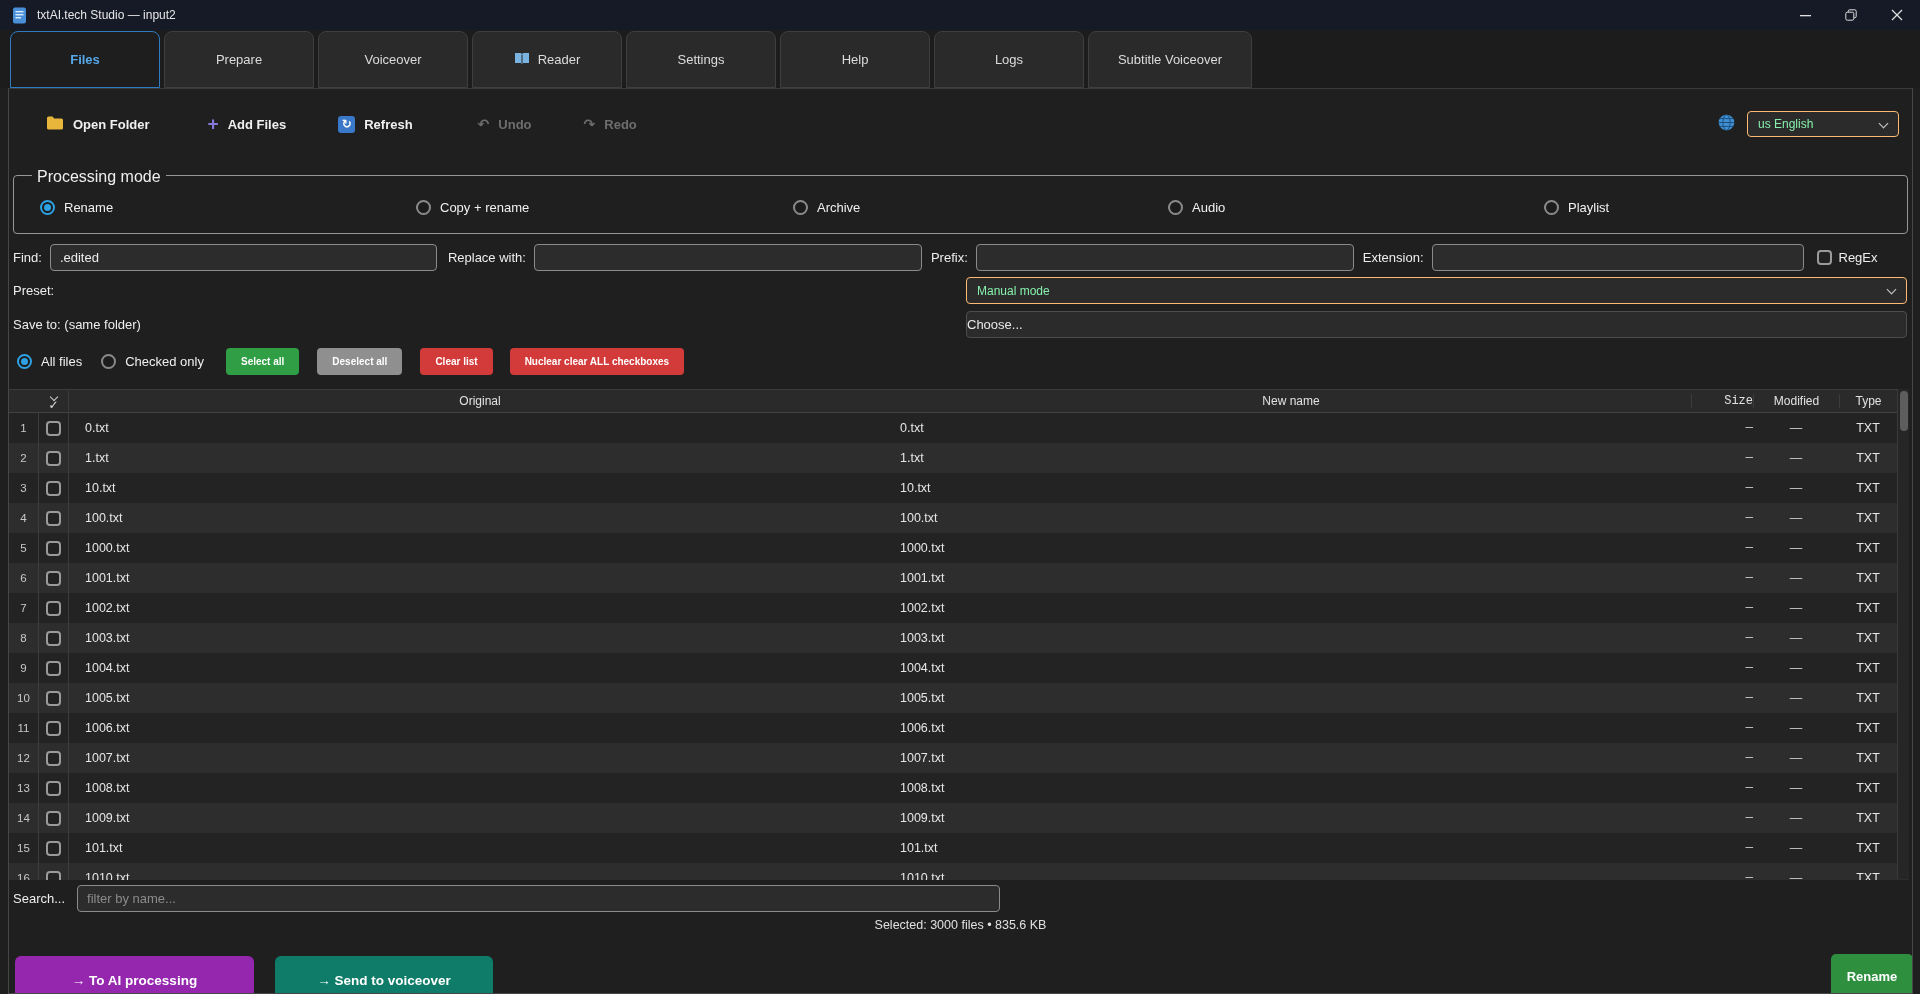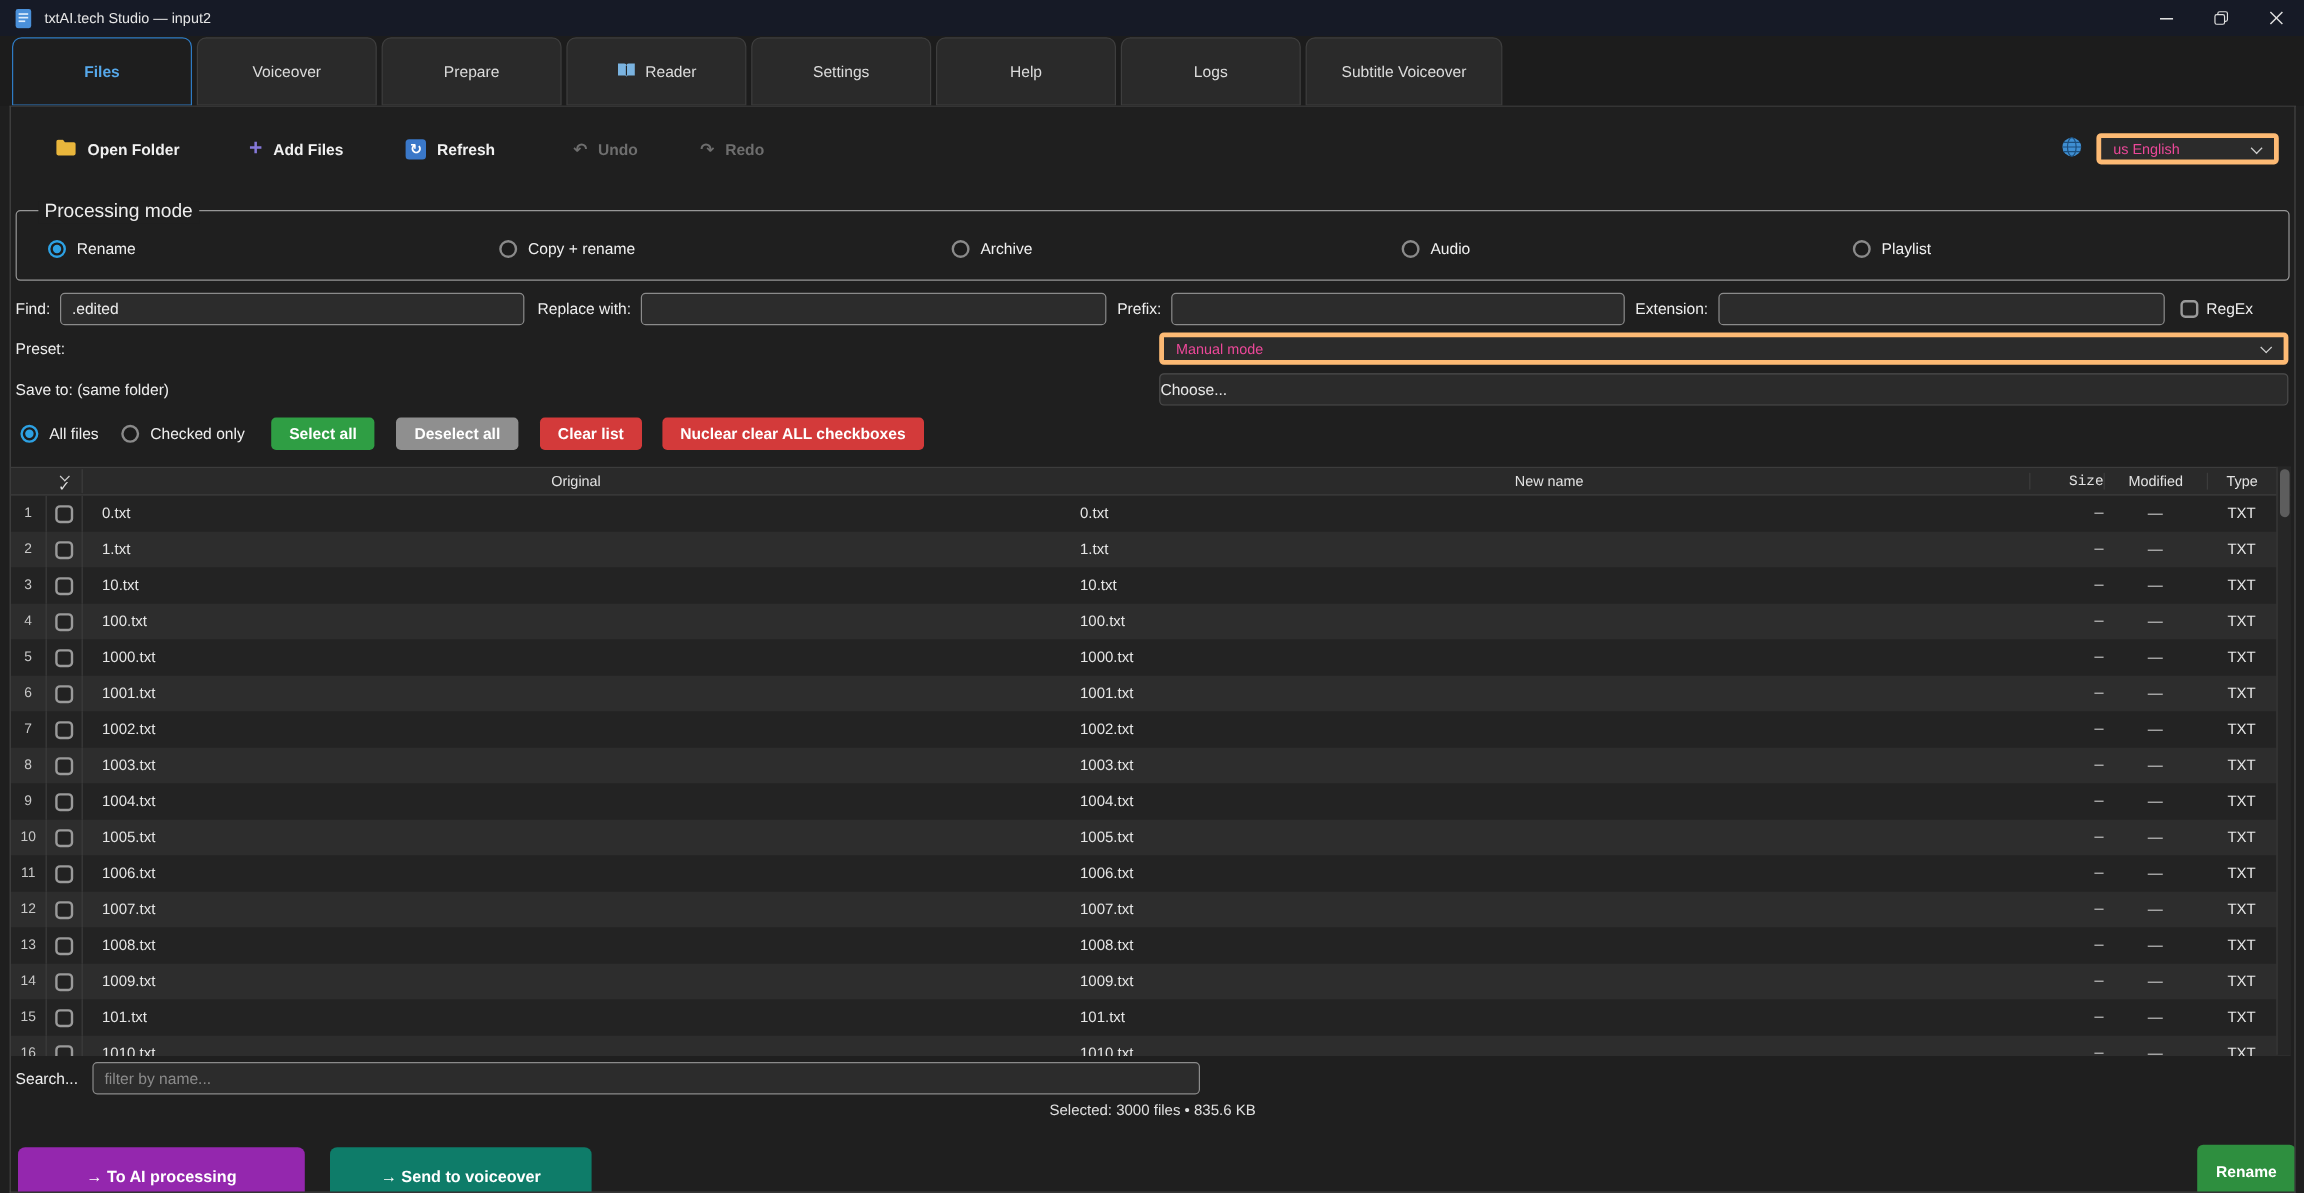--- a/index.html
+++ b/index.html
@@ -26,21 +26,21 @@
   #content{position:absolute;left:8px;top:88px;width:1905px;height:906px;background:#1f1f1f;border:1px solid #464646;border-top:1px solid #3a3a3a;overflow:hidden;}
   .abs{position:absolute;}
   
   .toolbar{position:absolute;left:0;top:20px;width:1903px;height:30px;display:flex;align-items:center;}
   .tool-item{display:flex;align-items:center;gap:9px;font-weight:bold;font-size:13px;color:#f0f0f0;}
   .tool-item.disabled{color:#6e6e6e;font-weight:bold;}
   .glyph-plus{color:#8578d8;font-size:19px;font-weight:bold;line-height:14px;}
   .glyph-refresh{width:17px;height:17px;background:#3a78c9;border-radius:3px;color:#fff;font-size:12px;display:flex;align-items:center;justify-content:center;}
   .glyph-undo,.glyph-redo{font-size:14px;color:#6e6e6e;}
   .lang-wrap{margin-left:auto;display:flex;align-items:center;gap:12px;margin-right:13px;}
-  .select-box{height:26px;background:#2b2b2b;border:4px solid #fdba74;border-radius:4px;display:flex;align-items:center;padding:0 10px;color:#ec4899;}
+  .select-box{height:26px;background:#2b2b2b;border:1px solid #fdba74;border-radius:4px;display:flex;align-items:center;padding:0 10px;color:#86efac;}
   .select-box .chev{margin-left:auto;}
   .lang-select{width:152px;}
   
   .pmode{position:absolute;left:4px;top:86px;width:1895px;height:59px;border:1px solid #979797;border-radius:4px;}
   .pmode .legend{position:absolute;left:18px;top:-8px;background:#1f1f1f;padding:0 5px;font-size:16px;color:#eee;}
   .radio-item{position:absolute;top:24px;display:flex;align-items:center;gap:9px;font-size:13px;color:#f0f0f0;}
   .radio{width:15px;height:15px;border-radius:50%;border:2px solid #8a8a8a;background:#1c1c1c;position:relative;flex:0 0 auto;}
   .radio.checked{border-color:#2da1e3;}
   .radio.checked::after{content:'';position:absolute;inset:2px;border-radius:50%;background:#2da1e3;}
   
@@ -48,21 +48,21 @@
   .ti{height:27px;background:#2c2c2c;border:1px solid #8b8b8b;border-radius:4px;color:#ececec;font-size:13px;padding:0 9px;font-family:inherit;outline:none;}
   .lbl{font-size:13px;color:#eee;white-space:nowrap;}
   .checkbox{width:15px;height:15px;border:2px solid #9a9a9a;border-radius:4px;background:#222;flex:0 0 auto;}
   .row-preset{position:absolute;left:0;top:188px;width:1903px;height:27px;}
   .row-save{position:absolute;left:0;top:222px;width:1903px;height:27px;}
   .preset-select{position:absolute;left:957px;top:0;width:941px;height:27px;}
   .choose-btn{position:absolute;left:957px;top:0;width:941px;height:27px;background:#2b2b2b;border:1px solid #4d4d4d;border-radius:4px;
               display:flex;align-items:center;justify-content:flex-start;color:#e8e8e8;font-size:13px;}
   
   .row-filter{position:absolute;left:0;top:259px;width:1903px;height:27px;display:flex;align-items:center;}
-  .btn{height:27px;border:none;border-radius:4px;color:#fff;font-weight:bold;font-size:13px;display:flex;align-items:center;justify-content:center;padding:0 15px;font-family:inherit;}
+  .btn{height:27px;border:none;border-radius:4px;color:#fff;font-weight:bold;font-size:10px;display:flex;align-items:center;justify-content:center;padding:0 15px;font-family:inherit;}
   .btn-green{background:#2f9e44;}
   .btn-gray{background:#8f8f8f;}
   .btn-red{background:#d33a3a;}
   
   .tbl{position:absolute;left:0;top:300px;width:1900px;height:490px;border-top:1px solid #3c3c3c;}
   .thead{display:flex;height:23px;background:#2a2a2a;border-bottom:1px solid #424242;align-items:center;font-size:12px;color:#e2e2e2;}
   .tc-num{width:30px;flex:0 0 auto;text-align:center;border-right:1px solid #3c3c3c;}
   .tc-chk{width:30px;flex:0 0 auto;display:flex;align-items:center;justify-content:center;border-right:1px solid #3c3c3c;}
   .tc-orig{width:822px;flex:0 0 auto;text-align:center;}
   .tc-new{width:800px;flex:0 0 auto;text-align:center;}
@@ -127,24 +127,24 @@
         </svg>
       </span>
   </div>
 </div>
 
 <div class="tabbar">
   <div class="tab active">
       <span>Files</span>
     </div>
   <div class="tab">
+      <span>Prepare</span>
+    </div>
+  <div class="tab">
       <span>Voiceover</span>
-    </div>
-  <div class="tab">
-      <span>Prepare</span>
     </div>
   <div class="tab">
     <span><svg width="16" height="13" viewBox="0 0 16 13">
           <path d="M1 1 h5.2 a1.8 1.8 0 0 1 1.8 1.8 a1.8 1.8 0 0 1 1.8-1.8 H15 v10 h-5.4 a1.6 1.6 0 0 0-1.6 1 a1.6 1.6 0 0 0-1.6-1 H1 z" fill="#7ab3e0"></path>
           <line x1="8" y1="2.8" x2="8" y2="11" stroke="#1c1c1c" stroke-width="0.9"></line>
         </svg></span>
     <span>Reader</span>
   </div>
   <div class="tab">
       <span>Settings</span>

